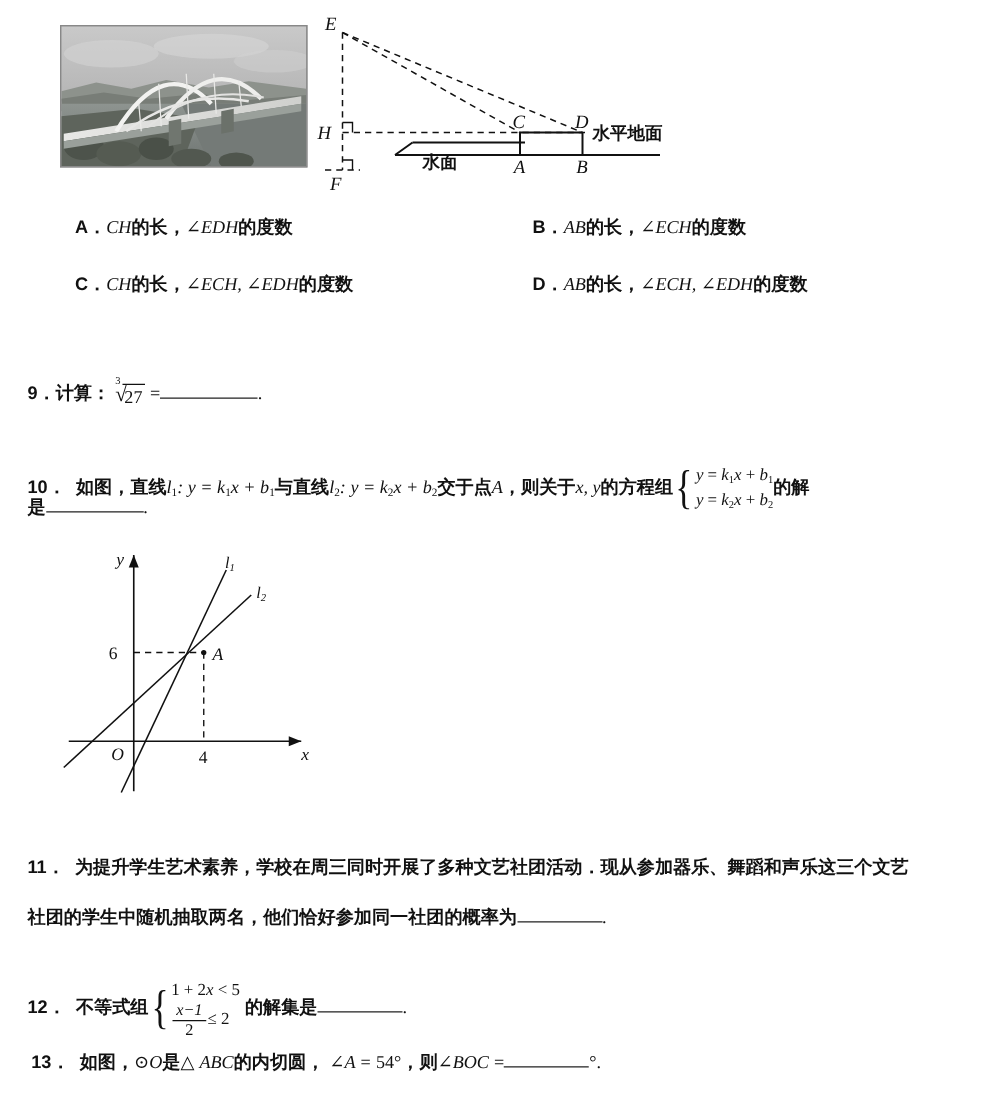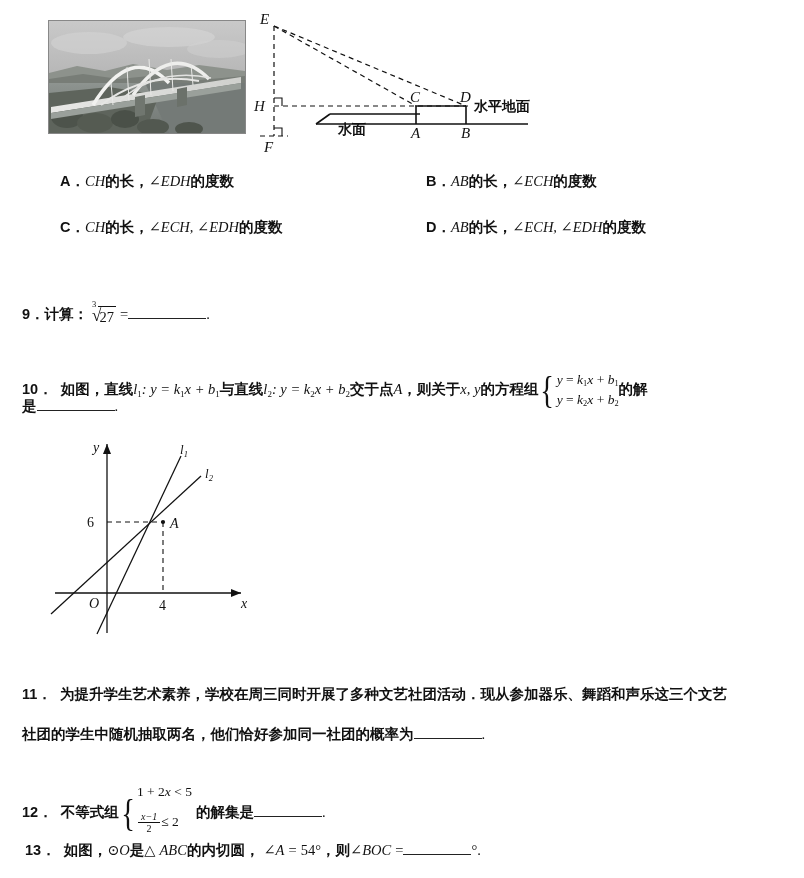--- a/index.html
+++ b/index.html
@@ -69,22 +69,22 @@
   .sysbox{display:inline-block;vertical-align:middle;position:relative;}
   .brace{display:inline-block;font-size:38px;line-height:.82;
          font-family:"Liberation Serif","DejaVu Serif",serif;
          vertical-align:middle;transform:scaleX(.75);}
   .syslines{display:inline-block;vertical-align:middle;text-align:left;
             font-family:"Liberation Serif","DejaVu Serif",serif;font-size:13.5px;}
   .syslines div{line-height:1.42;white-space:nowrap;}
 
   
   .frac{display:inline-block;vertical-align:middle;text-align:center;
-        font-family:"Liberation Serif","DejaVu Serif",serif;font-size:10px;
-        line-height:1.12;margin:10px 1px;}
+        font-family:"Liberation Serif","DejaVu Serif",serif;font-size:13px;
+        line-height:1.12;margin:0 1px;}
   .frac .n{display:block;padding:0 3px;font-style:italic;}
   .frac .d{display:block;border-top:1.2px solid #111;padding:0 3px;font-style:normal;}
 
   
   #graph-q10{position:absolute;left:45px;top:428px;width:215px;height:212px;}
   #graph-q10 svg{display:block;}
 </style>
 </head>
 <body>
 

